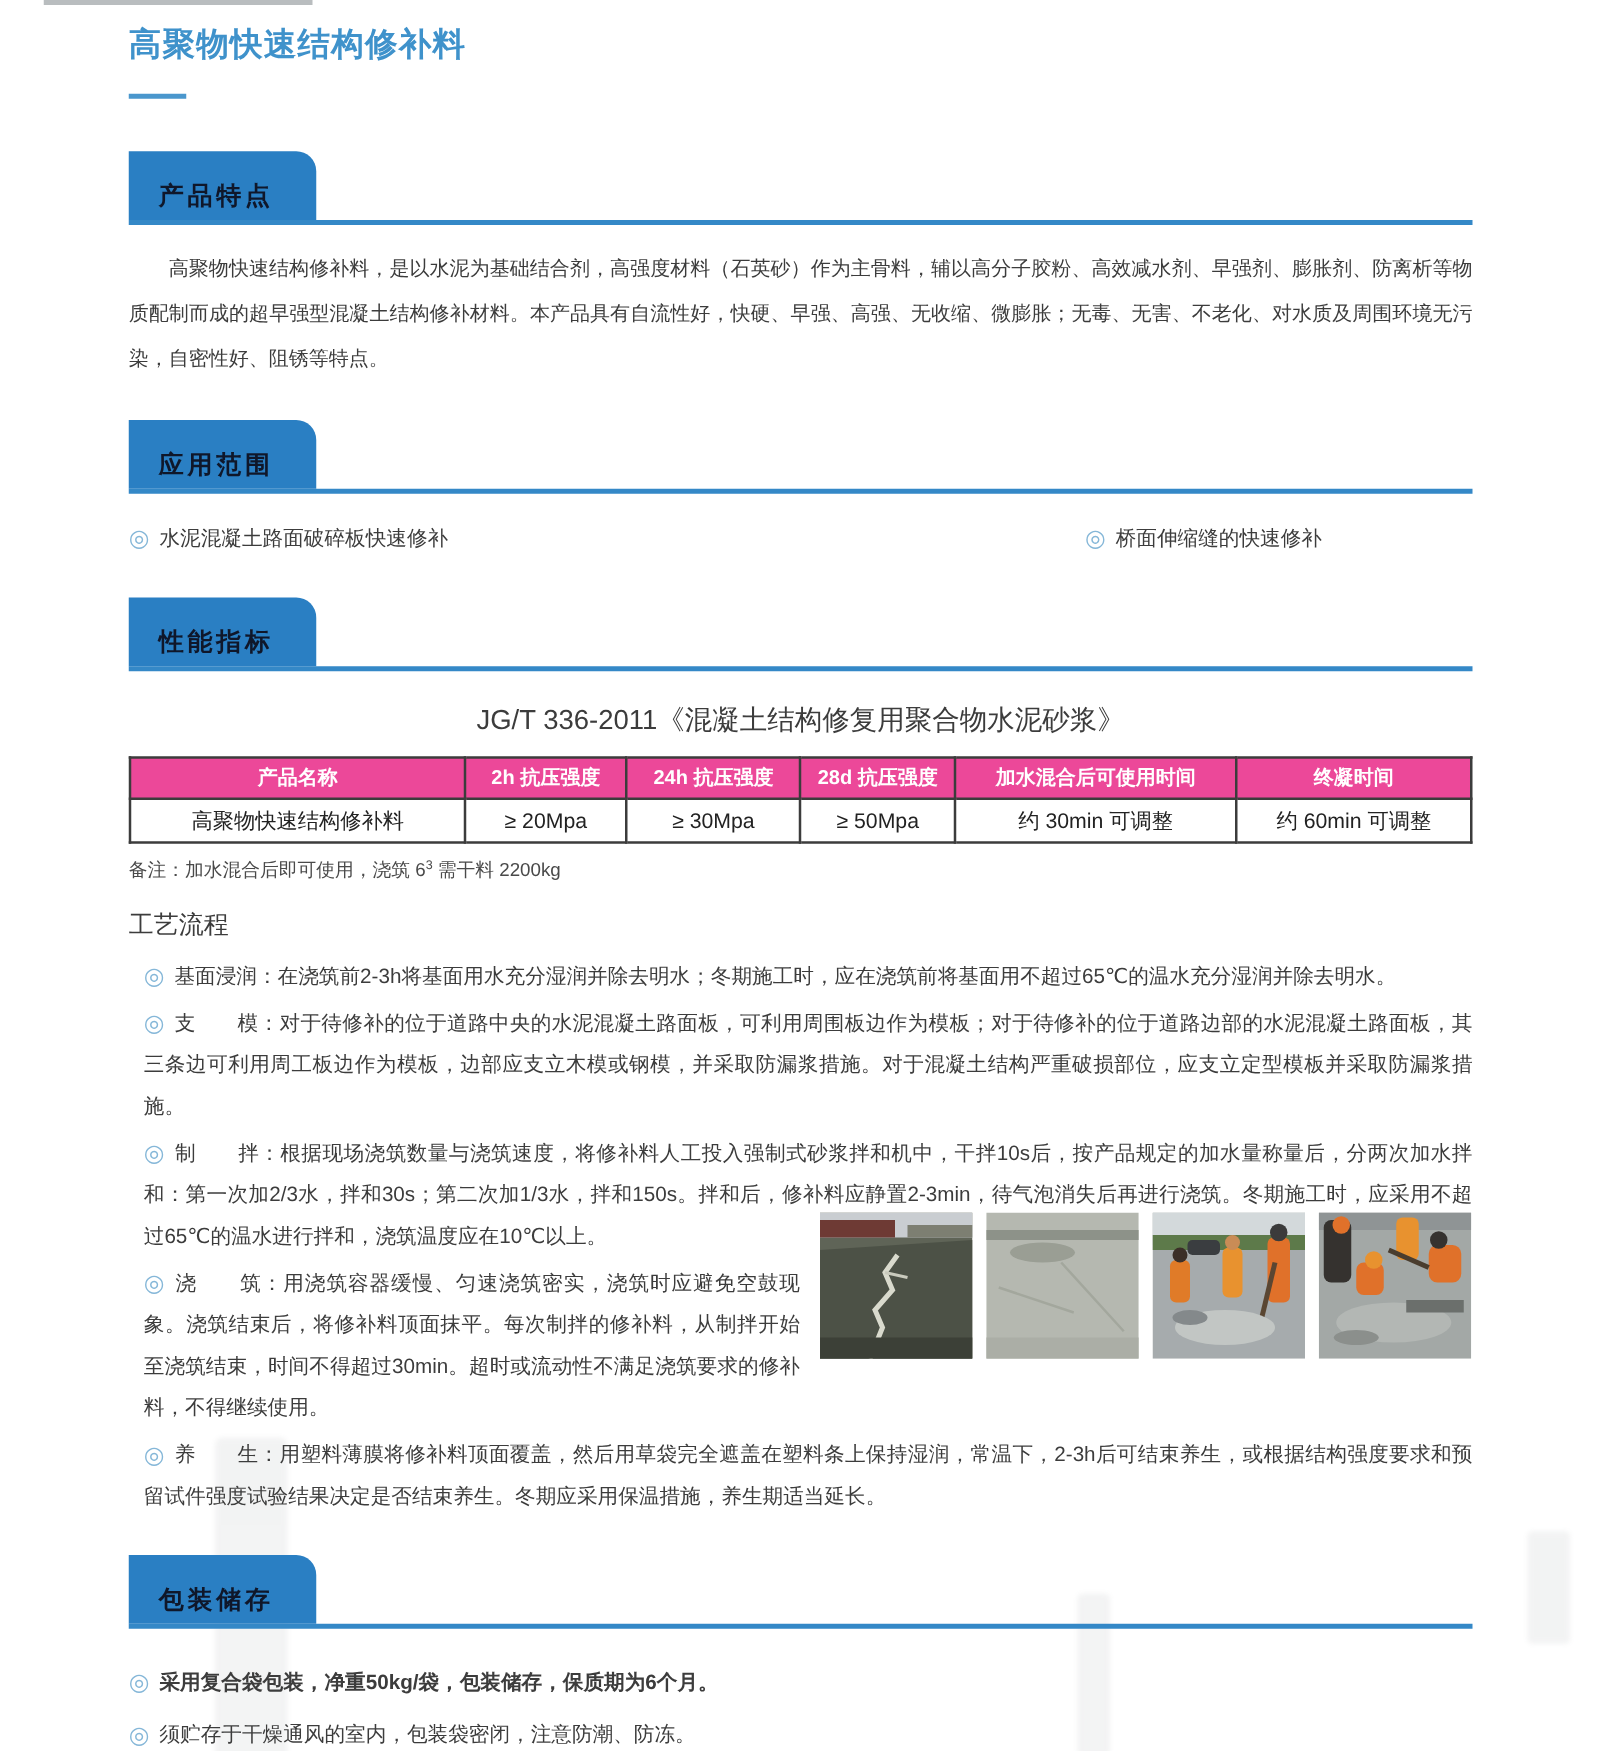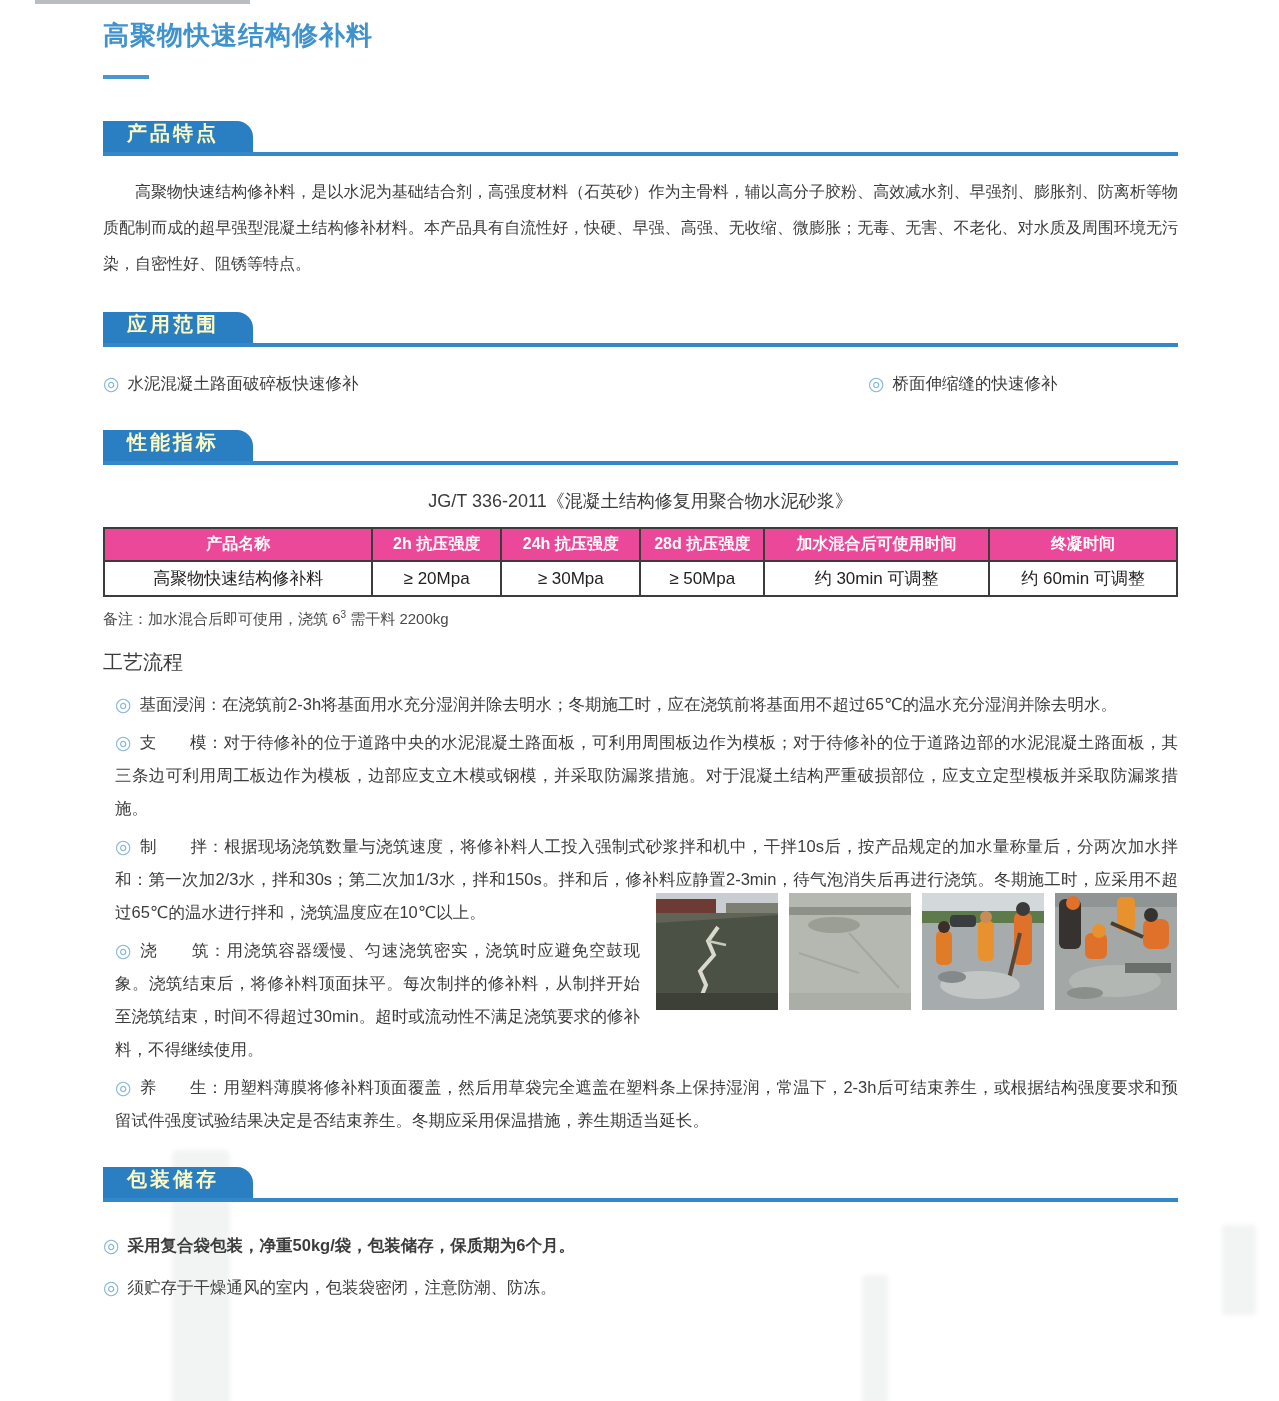--- a/index.html
+++ b/index.html
@@ -10,37 +10,37 @@
   .top-sliver{position:absolute;left:35px;top:0;width:215px;height:4px;background:#b9bdbf;}
   .content{padding:14px 101px 0 103px;position:relative;z-index:2;}
 
   
   .page-title{font-size:26px;font-weight:bold;color:#3f92cb;letter-spacing:1px;margin:4px 0 0 0;}
   .title-dash{width:46px;height:4px;background:#4a97cd;margin-top:22px;}
 
   
   .section-head{border-bottom:4px solid #3488c7;margin-top:30px;line-height:0;}
   .section-tab{
-    display:inline-block;background:#2a7fc3;color:#fef9c3;font-size:20px;font-weight:bold;
-    letter-spacing:3px;padding:0 34px 7px 24px;border-radius:0 16px 0 0;line-height:24px;
+    display:inline-block;background:#2a7fc3;color:#0f172a;font-size:20px;font-weight:bold;
+    letter-spacing:3px;padding:24px 34px 7px 24px;border-radius:0 16px 0 0;line-height:24px;
   }
   .mt-lg{margin-top:42px;}
 
   
   .body-para{font-size:16px;line-height:36px;color:#3c3c3c;margin:18px 0 0 0;text-indent:2em;text-align:justify;}
 
   
   .ring{color:#85b7d8;font-size:19px;margin-right:8px;vertical-align:-1px;}
   .bullet-line{font-size:16.5px;line-height:33px;color:#3c3c3c;margin:0;}
   .bullet-row{display:flex;margin-top:20px;}
   .bullet-col-left{width:582px;flex:none;}
   .bullet-col-right{flex:1;}
 
   
-  .standard-line{text-align:center;font-size:18px;color:#3c3c3c;margin-top:24px;}
+  .standard-line{text-align:center;font-size:22px;color:#3c3c3c;margin-top:24px;}
   table.perf{border-collapse:collapse;width:100%;margin-top:14px;}
   table.perf th{
     background:#ec4899;color:#ffffff;font-size:16px;font-weight:bold;
     border:2px solid #3c3c3c;padding:5px 2px;height:20px;
   }
   table.perf td{
     border:2px solid #3c3c3c;font-size:17px;color:#222222;text-align:center;padding:5px 2px;height:21px;
   }
   .note-line{font-size:15px;color:#4a4a4a;margin-top:12px;}
   .note-line sup{font-size:10px;}

